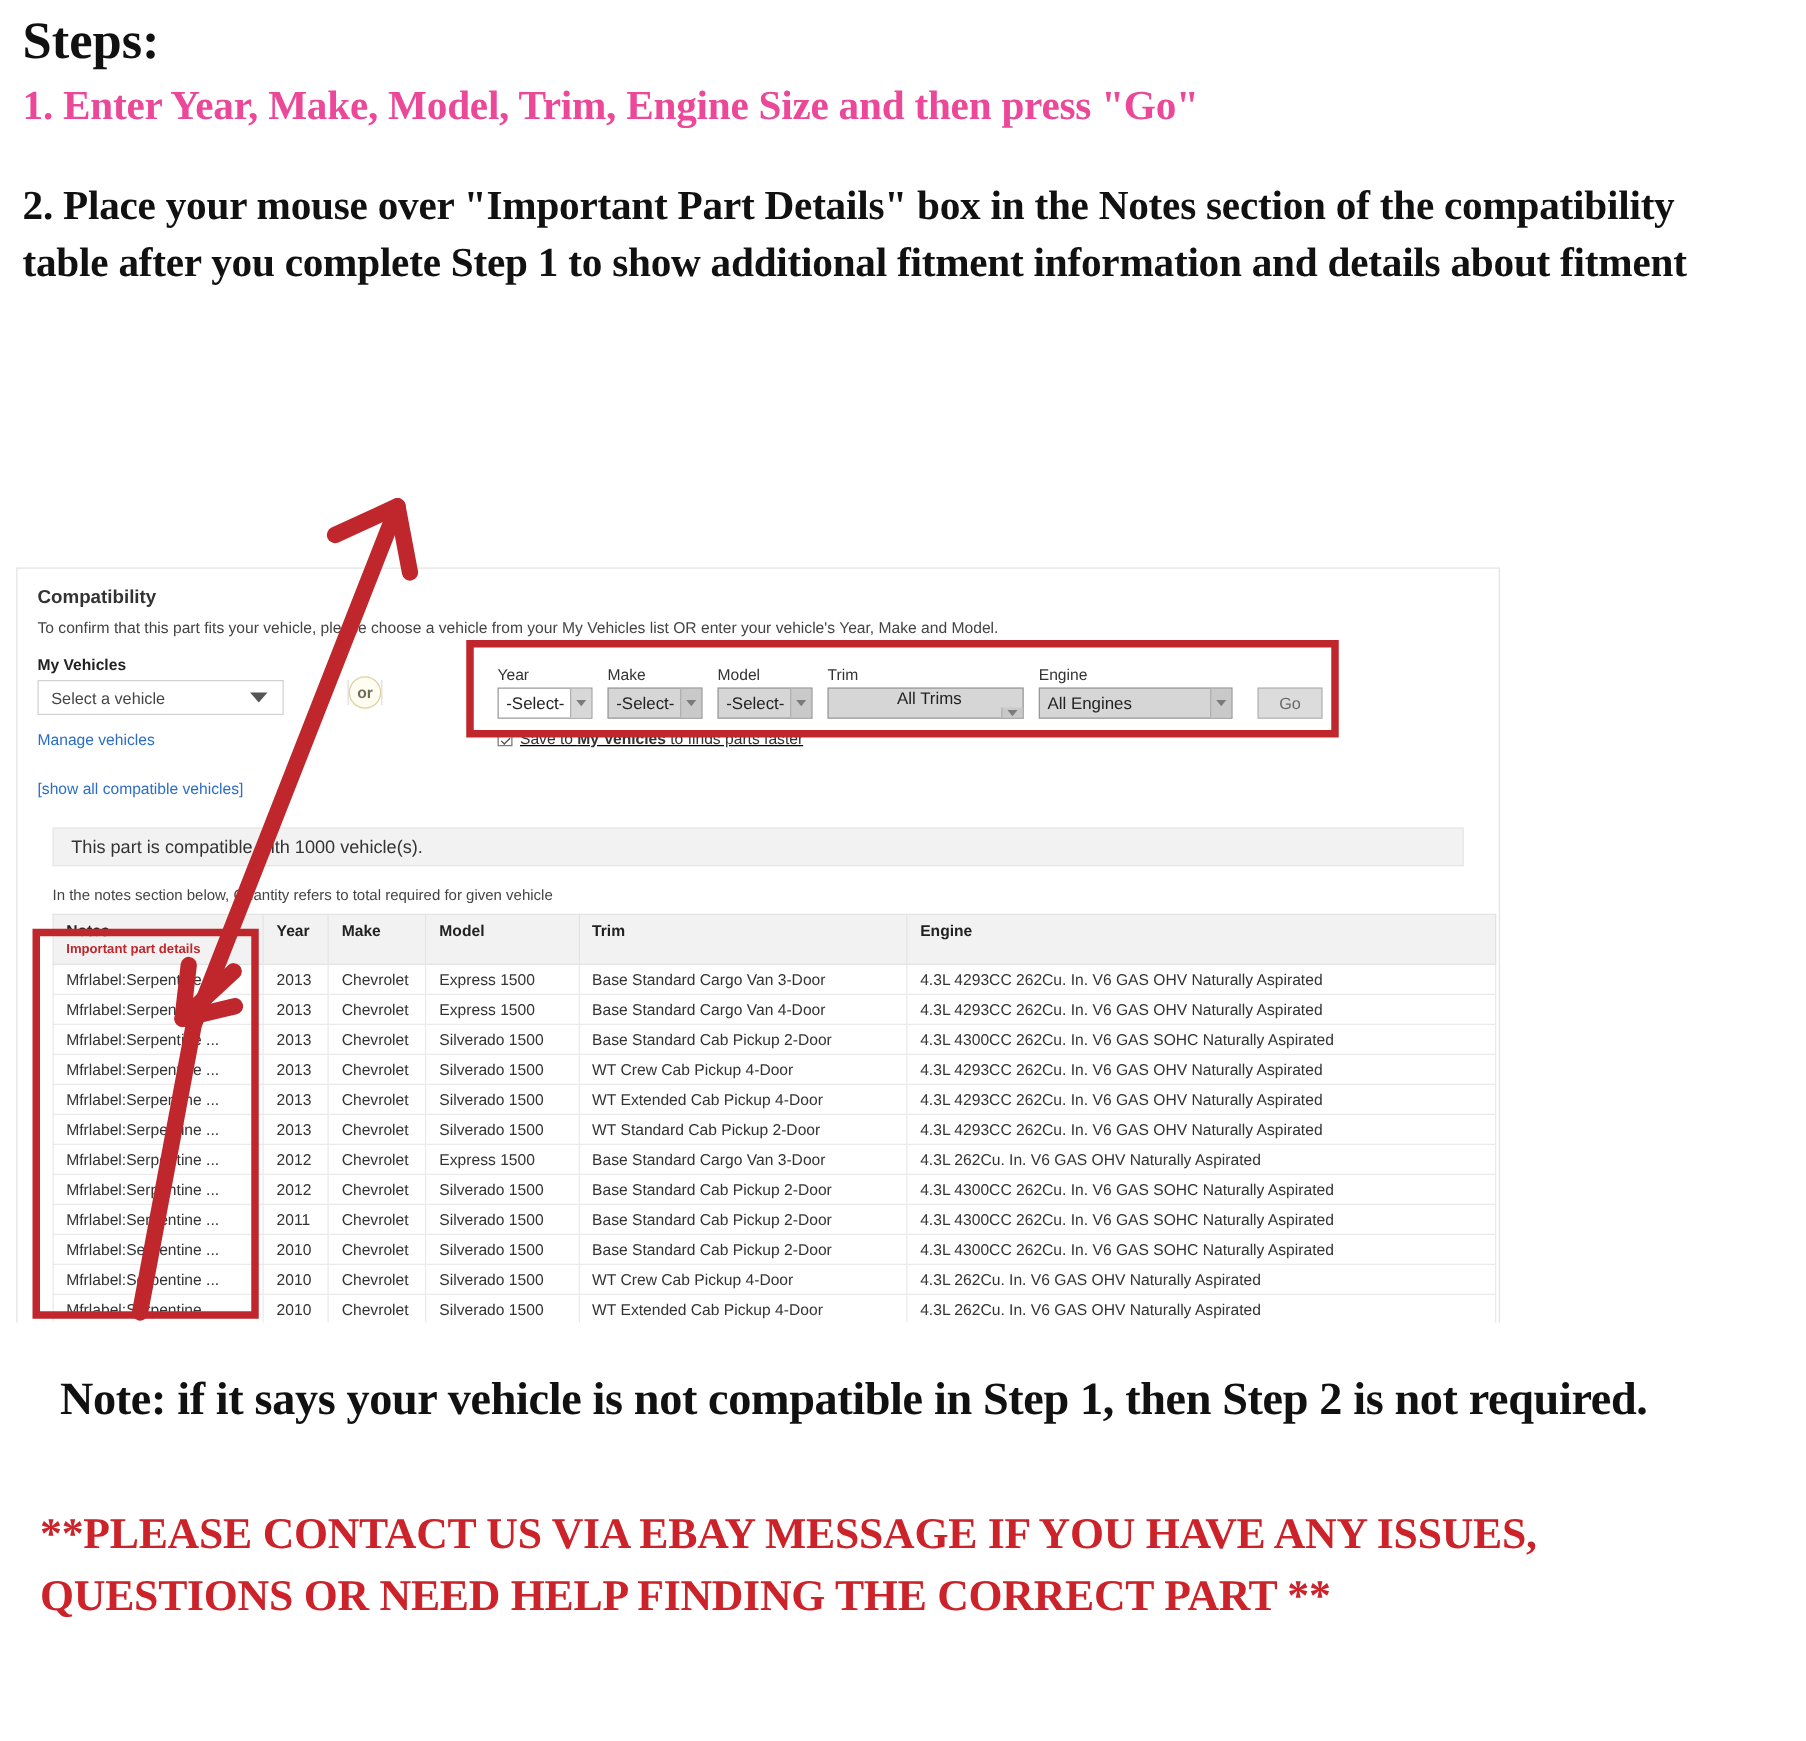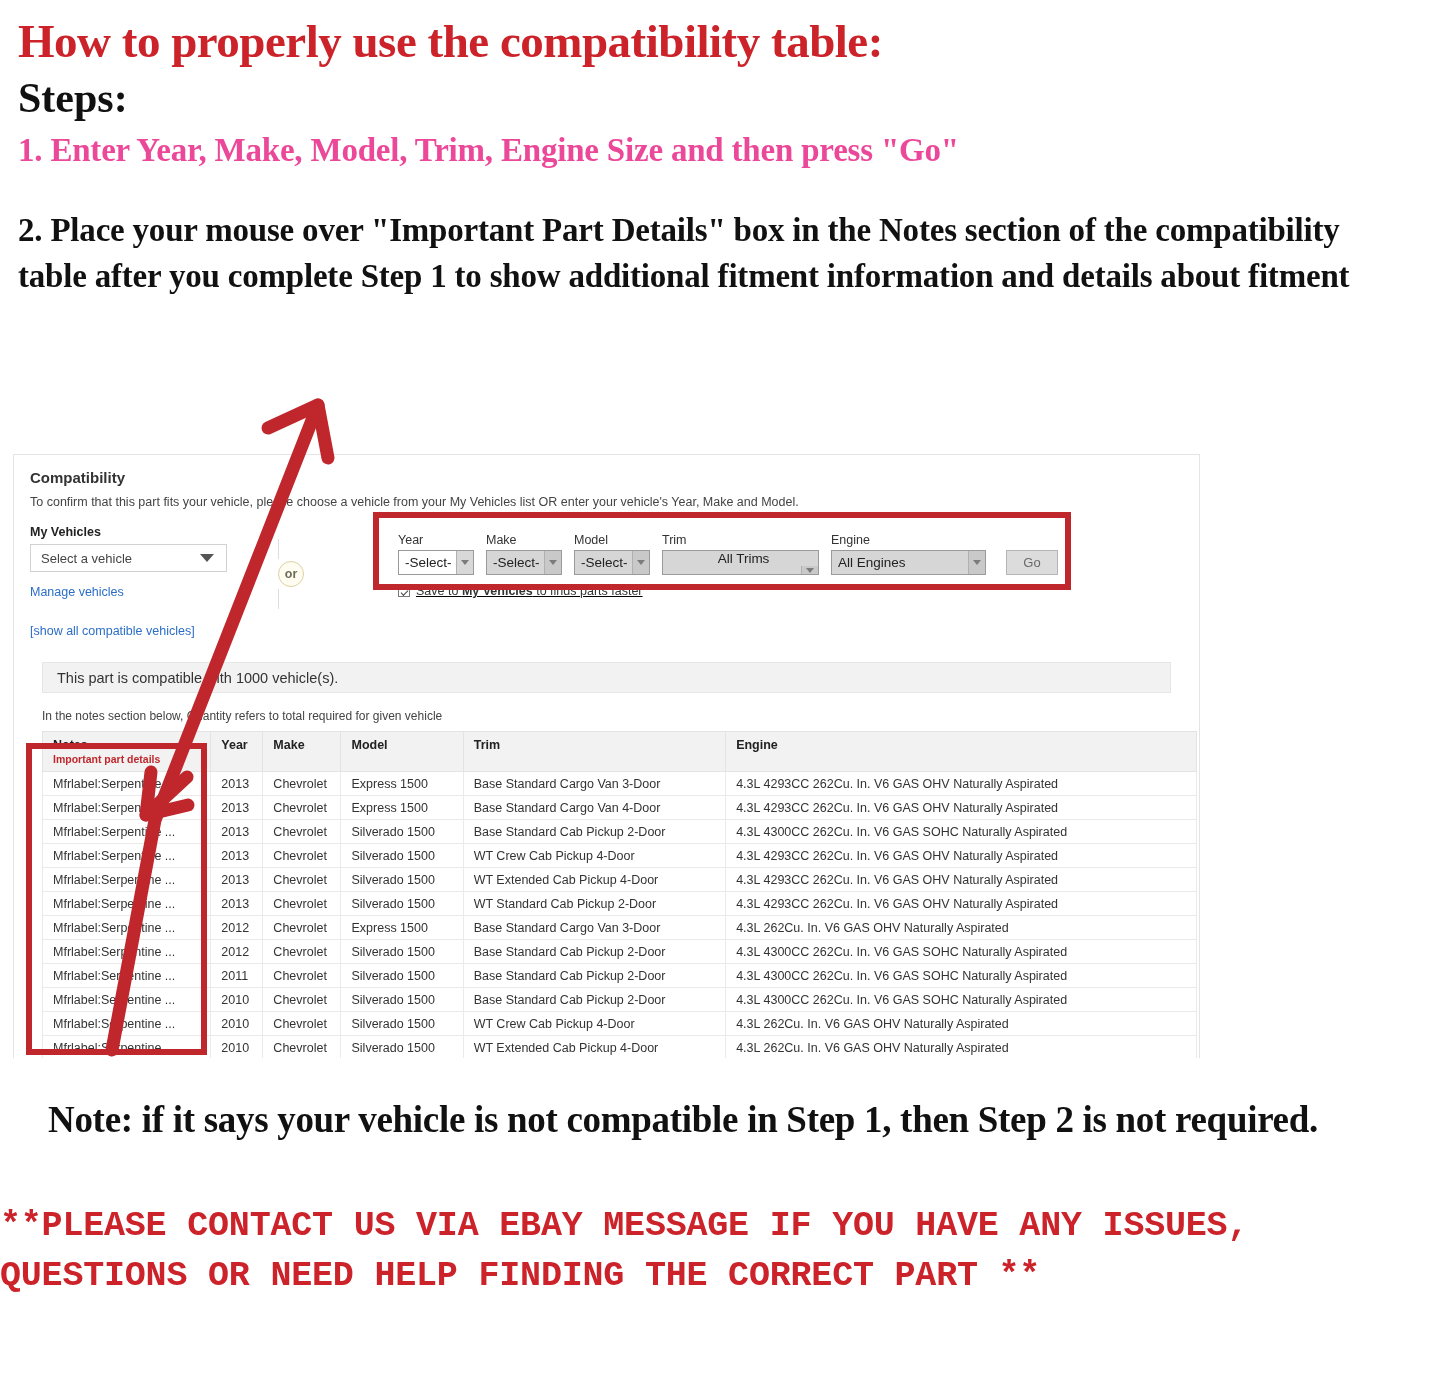--- a/index.html
+++ b/index.html
@@ -58,26 +58,27 @@
     font-weight: bold;
     color: #111;
     font-size: 37px;
     line-height: 1.38;
     margin: 16px;
     padding-left: 32px;
     max-width: 1380px;
     letter-spacing: -0.3px;
   }
   .contact-line {
-    font-family: Liberation Mono, monospace;
+    font-family: Liberation Serif, serif;
     font-weight: bold;
     color: #cc2229;
     font-size: 35px;
     line-height: 1.42;
     margin: 0;
+    padding-left: 32px;
     max-width: 1330px;
     letter-spacing: -0.2px;
   }
 
   
   #compat-panel {
     position: absolute;
     left: 13px;
     top: 454px;
     width: 1187px;
@@ -112,22 +113,22 @@
     border-left: 7px solid transparent;
     border-right: 7px solid transparent;
     border-top: 8px solid #555;
     transform: translateY(-4px);
   }
   .link { color: #2b6ec7; font-size: 12.5px; text-decoration: none; display: block; }
   .manage-veh { margin-top: 13px; }
   .show-all { margin-top: 25px; }
 
   
-  .or-col { width: 120px; flex: none; display: flex; flex-direction: column;
-            padding-top: 14px; }
+  .or-col { width: 120px; flex: none; display: flex; flex-direction: row;
+            align-items: center; padding-top: 14px; }
   .or-bar { width: 1px; height: 20px; background: #ddd; }
   .or-circle {
     width: 26px; height: 26px; border-radius: 50%;
     border: 1px solid #ddd1a0;
     background: #fffdf2;
     display: flex; align-items: center; justify-content: center;
     font-size: 12.5px; color: #6d6d55; font-weight: bold;
     margin: 2px 0;
   }
 
@@ -260,21 +261,20 @@
   #arrow-overlay {
     position: absolute; left: 0; top: 0;
     width: 1445px; height: 1393px;
     pointer-events: none; z-index: 40;
   }
 </style>
 </head>
 <body>
 
 <div class="hdr-wrap">
-  <div class="title-red">How to properly use the compatibility table:</div>
   <div class="steps-lbl">Steps:</div>
   <div class="step-line">1. Enter Year, Make, Model, Trim, Engine Size and then press "Go"</div>
   <div class="step2">2. Place your mouse over "Important Part Details" box in the Notes section of the compatibility table after you complete Step 1 to show additional fitment information and details about fitment</div>
 </div>
 
 <div id="compat-panel">
   <div class="panel-inner">
 
     <div class="compat-h">Compatibility</div>
     <div class="compat-sub">To confirm that this part fits your vehicle, please choose a vehicle from your My Vehicles list OR enter your vehicle's Year, Make and Model.</div>

